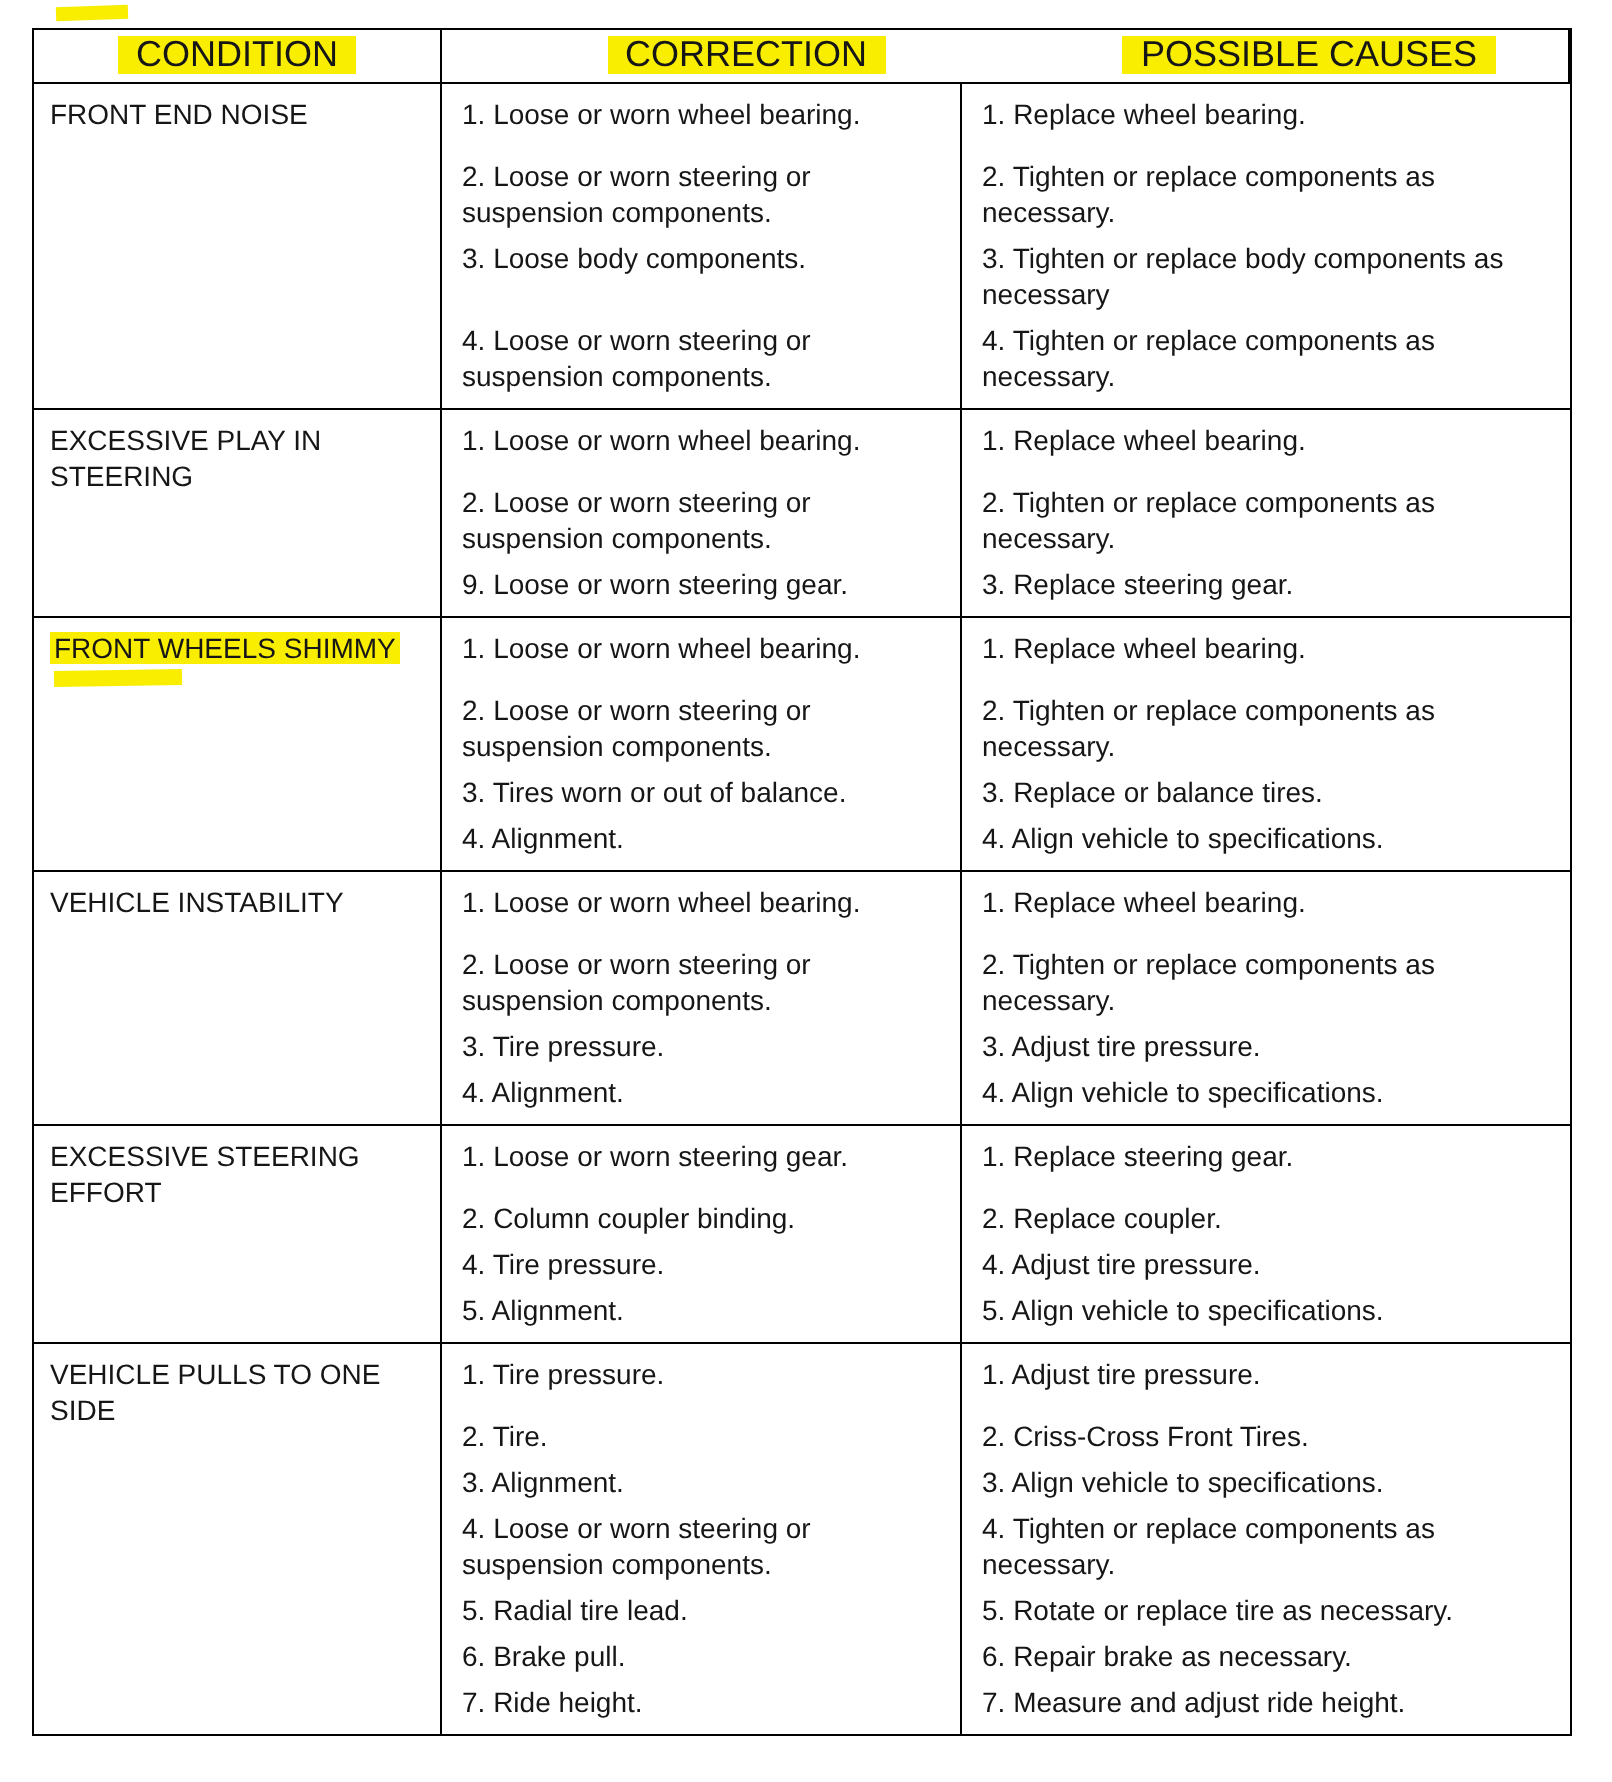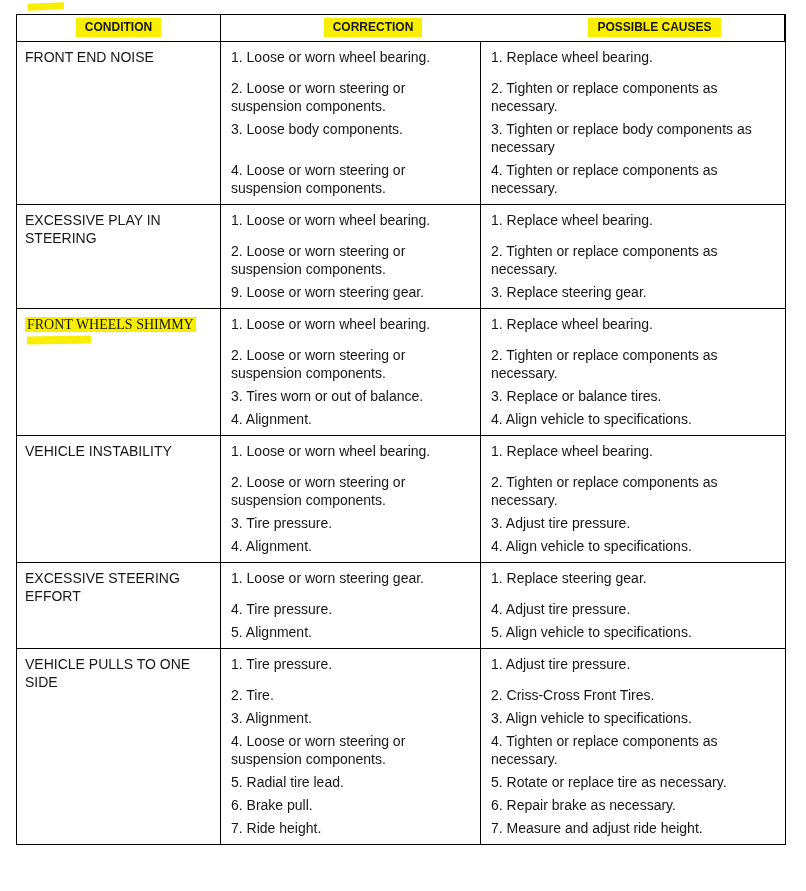--- a/index.html
+++ b/index.html
@@ -22,38 +22,38 @@
   .table {
     position: absolute; left: 16px; top: 14px;
     width: 770px;
     border: 1.5px solid var(--line);
     background: #fff;
   }
   .thead { display: flex; }
   .th {
     padding: 3px 4px 4px 4px;
     text-align: center;
-    font-weight: bold;
-    font-size: 12px;
+    font-weight: normal;
+    font-size: 18px;
     line-height: 17px;
   }
   .c1 { width: 204px; border-right: 1px solid var(--line); }
   .c2 { width: 260px; border-right: 1px solid var(--line); }
   .c3 { flex: 1; }
   .hl { background: var(--hl); }
   .th .hl { padding: 1px 9px; display: inline-block; }
   .trow { display: flex; border-top: 1px solid var(--line); }
   .cond {
     width: 204px;
     border-right: 1px solid var(--line);
     padding: 6px 8px;
     font-size: 14px;
     line-height: 18px;
   }
-  .cond .hl { padding: 0 2px; font-family: Liberation Serif, serif; }
+  .cond .hl { padding: 0 2px; }
   .swipe {
     width: 64px; height: 8px;
     background: var(--hl);
     margin: 2px 0 0 2px;
     transform: rotate(-1deg);
   }
   .pairs { flex: 1; display: flex; flex-direction: column; }
   .pair { display: flex; }
   .cause {
     width: 260px;
@@ -170,20 +170,24 @@
           </div>
         </div>
         <div class="trow">
           <div class="cond"><span class="">EXCESSIVE STEERING EFFORT</span></div>
           <div class="pairs">
             <div class="pair">
               <div class="cause">1. Loose or worn steering gear.</div>
               <div class="corr">1. Replace steering gear.</div>
             </div>
             <div class="pair">
+              <div class="cause">2. Column coupler binding.</div>
+              <div class="corr">2. Replace coupler.</div>
+            </div>
+            <div class="pair">
               <div class="cause">4. Tire pressure.</div>
               <div class="corr">4. Adjust tire pressure.</div>
             </div>
             <div class="pair">
               <div class="cause">5. Alignment.</div>
               <div class="corr">5. Align vehicle to specifications.</div>
             </div>
           </div>
         </div>
         <div class="trow">

